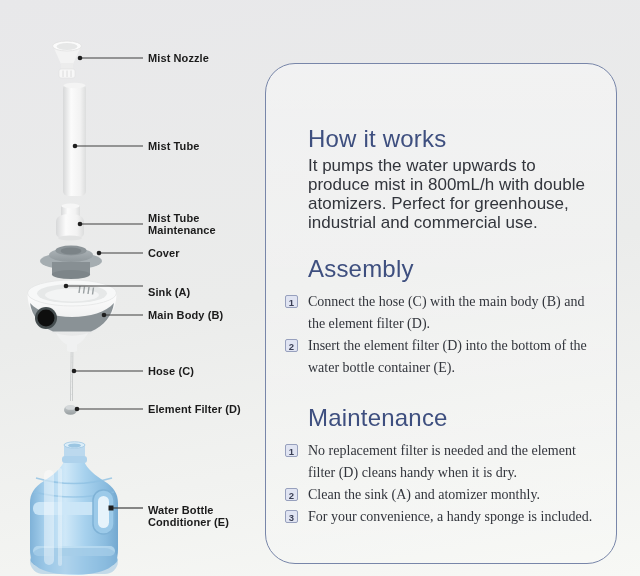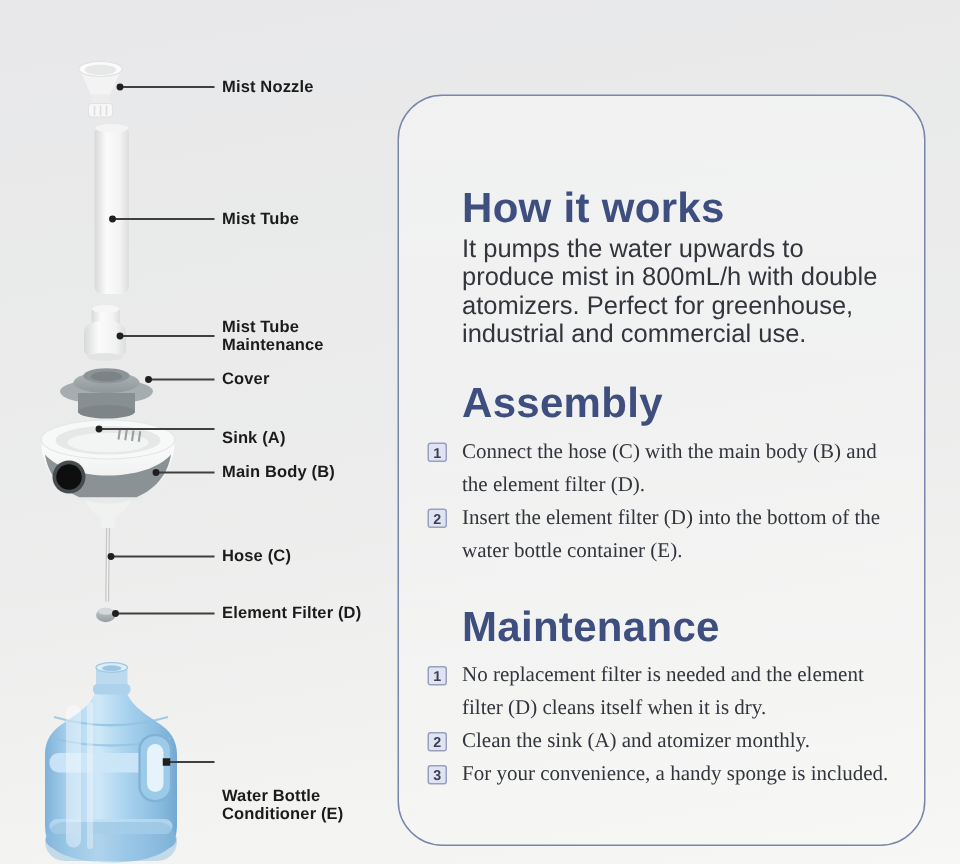--- a/index.html
+++ b/index.html
@@ -20,21 +20,21 @@
   }
 
   
   .panel{
     position:absolute;left:265px;top:63px;width:352px;height:501px;
     border:1.5px solid #7886a9;border-radius:30px;box-sizing:border-box;
     background:linear-gradient(180deg,rgba(255,255,255,.38),rgba(255,255,255,.12));
   }
   .panel-content{padding:62px 22px 0 42px;}
   .panel h2{
-    margin:0;font-size:28px;line-height:26px;font-weight:bold;
+    margin:0;font-size:24px;line-height:26px;font-weight:normal;
     color:#3e4f7f;letter-spacing:.2px;
   }
   .panel p{
     margin:4px 0 0;font-size:17px;line-height:19px;color:#32353c;
   }
   .h-assembly{margin-top:24px !important;}
   .h-maintenance{margin-top:26px !important;}
   .items{margin-top:9px;}
   .item{display:flex;gap:10px;font-size:14px;line-height:22px;color:#32353c;}
   .item .num{
@@ -196,21 +196,21 @@
     </div>
   <div class="part-label" style="top:309px">
       <div>Main Body (B)</div>
     </div>
   <div class="part-label" style="top:365px">
       <div>Hose (C)</div>
     </div>
   <div class="part-label" style="top:403px">
       <div>Element Filter (D)</div>
     </div>
-  <div class="part-label" style="top:525px">
+  <div class="part-label" style="top:504px">
       <div>Water Bottle</div>
       <div>Conditioner (E)</div>
     </div>
 
   <div class="panel">
     <div class="panel-content">
 
       <h2>How it works</h2>
       <p>It pumps the water upwards to produce mist in 800mL/h with double atomizers. Perfect for greenhouse, industrial and commercial use.</p>
 
@@ -223,21 +223,21 @@
         <div class="item">
           <span class="num">2</span>
           <span class="txt">Insert the element filter (D) into the bottom of the water bottle container (E).</span>
         </div>
       </div>
 
       <h2 class="h-maintenance">Maintenance</h2>
       <div class="items">
         <div class="item">
           <span class="num">1</span>
-          <span class="txt">No replacement filter is needed and the element filter (D) cleans itself when it is dry.</span>
+          <span class="txt">No replacement filter is needed and the element filter (D) cleans handy when it is dry.</span>
         </div>
         <div class="item">
           <span class="num">2</span>
           <span class="txt">Clean the sink (A) and atomizer monthly.</span>
         </div>
         <div class="item">
           <span class="num">3</span>
           <span class="txt">For your convenience, a handy sponge is included.</span>
         </div>
       </div>

